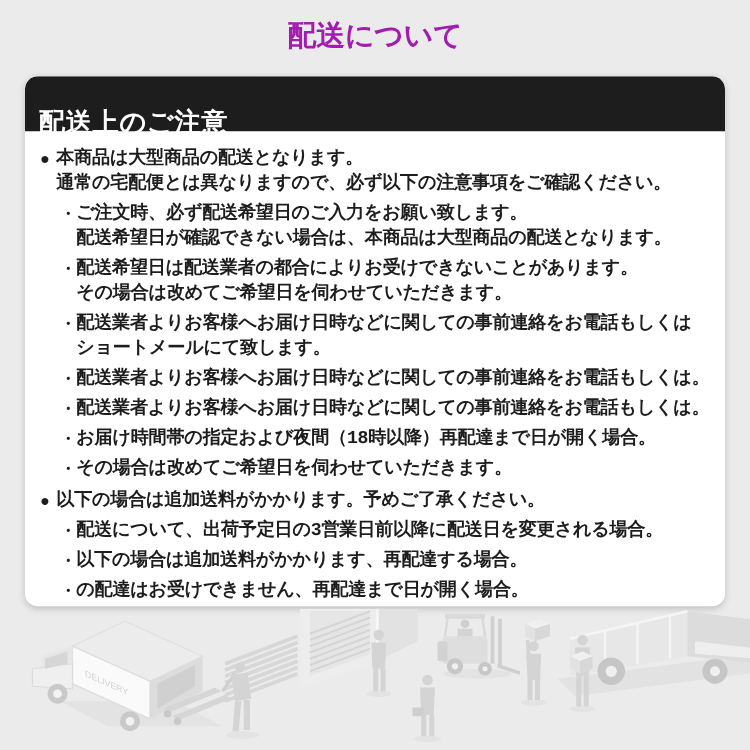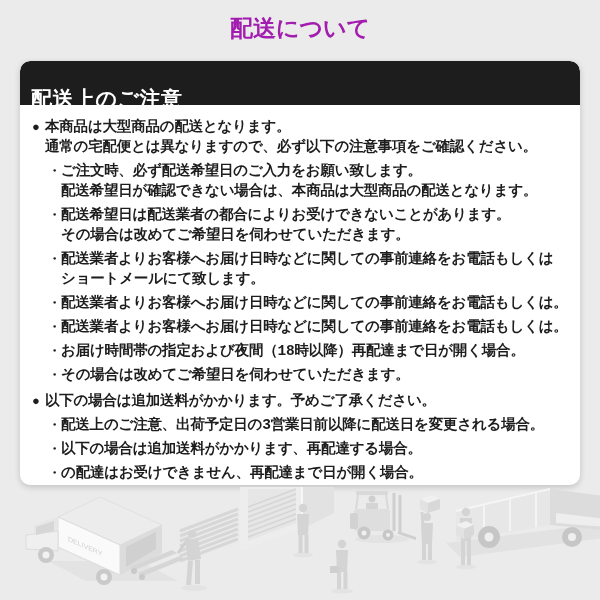--- a/index.html
+++ b/index.html
@@ -85,21 +85,21 @@
     <div class="note sub">
         <span class="mk">・</span>
         <span class="tx">その場合は改めてご希望日を伺わせていただきます。</span>
       </div>
     <div class="note main">
         <span class="mk">●</span>
         <span class="tx">以下の場合は追加送料がかかります。予めご了承ください。</span>
       </div>
     <div class="note sub">
         <span class="mk">・</span>
-        <span class="tx">配送上のご注意、出荷予定日の3営業日前以降に配送日を変更される場合。</span>
+        <span class="tx">配送について、出荷予定日の3営業日前以降に配送日を変更される場合。</span>
       </div>
     <div class="note sub">
         <span class="mk">・</span>
         <span class="tx">以下の場合は追加送料がかかります、再配達する場合。</span>
       </div>
     <div class="note sub">
         <span class="mk">・</span>
         <span class="tx">の配達はお受けできません、再配達まで日が開く場合。</span>
       </div>
   </div>

